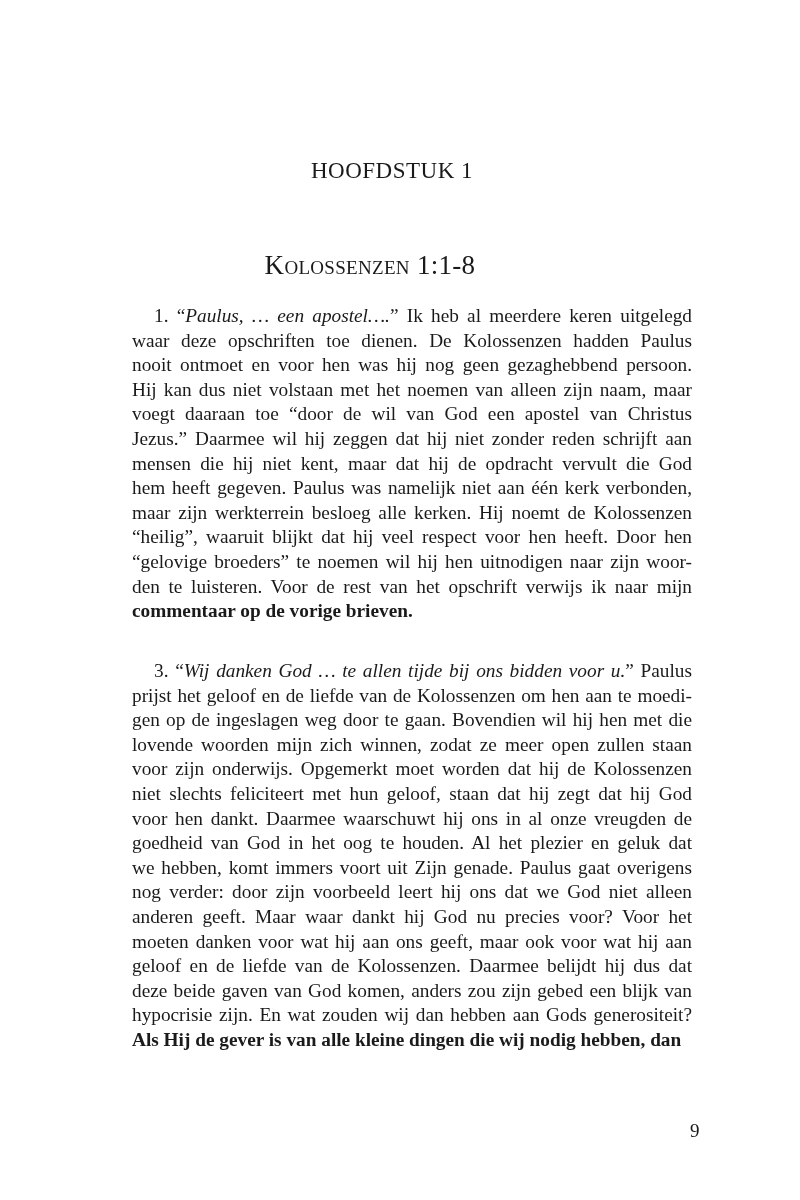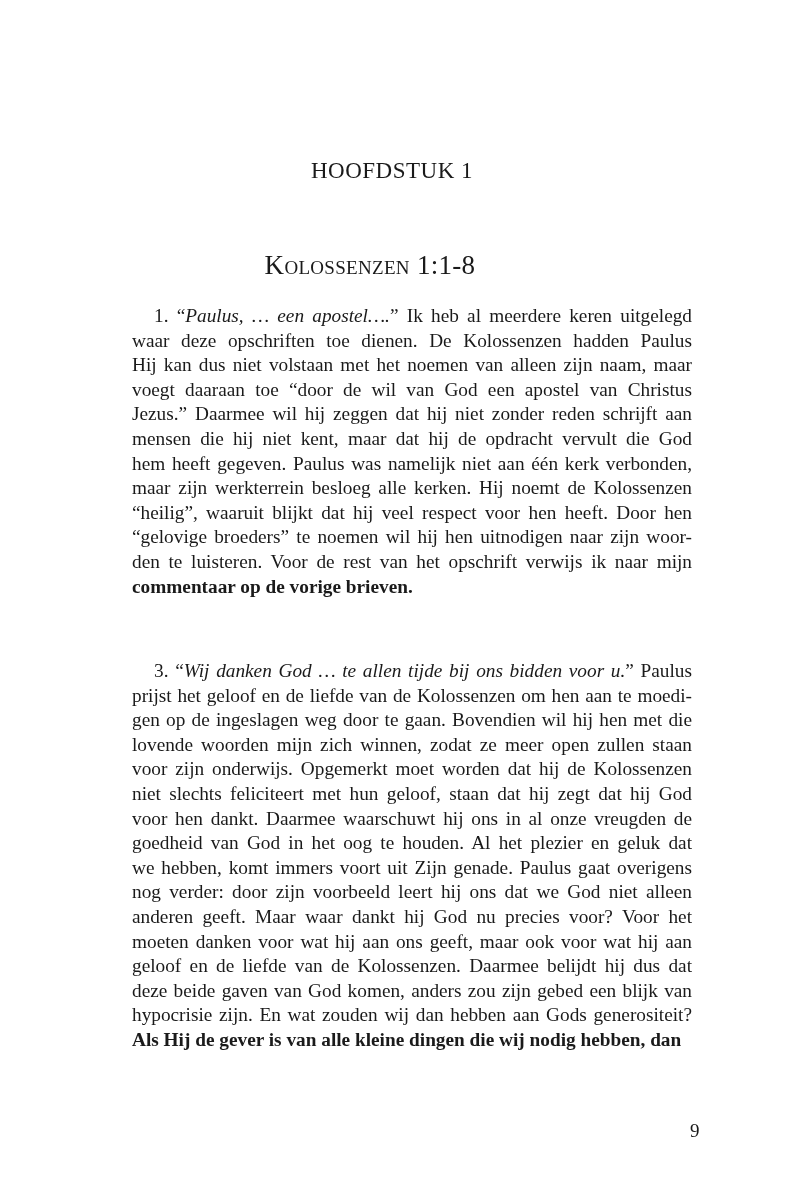--- a/index.html
+++ b/index.html
@@ -20,20 +20,21 @@
 </style>
 </head>
 <body>
 
 <div class="chapter">HOOFDSTUK 1</div>
 <div class="section">Kolossenzen 1:1-8</div>
 
 <div class="para p1">
     <div class="line first">1. “<i>Paulus, … een apostel….</i>”  Ik heb al meerdere keren uitgelegd</div>
     <div class="line">waar deze opschriften toe dienen. De Kolossenzen hadden Paulus</div>
+    <div class="line">nooit ontmoet en voor hen was hij nog geen gezaghebbend persoon.</div>
     <div class="line">Hij kan dus niet volstaan met het noemen van alleen zijn naam, maar</div>
     <div class="line">voegt daaraan toe “door de wil van God een apostel van Christus</div>
     <div class="line">Jezus.” Daarmee wil hij zeggen dat hij niet zonder reden schrijft aan</div>
     <div class="line">mensen die hij niet kent, maar dat hij de opdracht vervult die God</div>
     <div class="line">hem heeft gegeven. Paulus was namelijk niet aan één kerk verbonden,</div>
     <div class="line">maar zijn werkterrein besloeg alle kerken. Hij noemt de Kolossenzen</div>
     <div class="line">“heilig”, waaruit blijkt dat hij veel respect voor hen heeft. Door hen</div>
     <div class="line">“gelovige broeders” te noemen wil hij hen uitnodigen naar zijn woor-</div>
     <div class="line">den te luisteren. Voor de rest van het opschrift verwijs ik naar mijn</div>
     <div class="line last">commentaar op de vorige brieven.</div>

